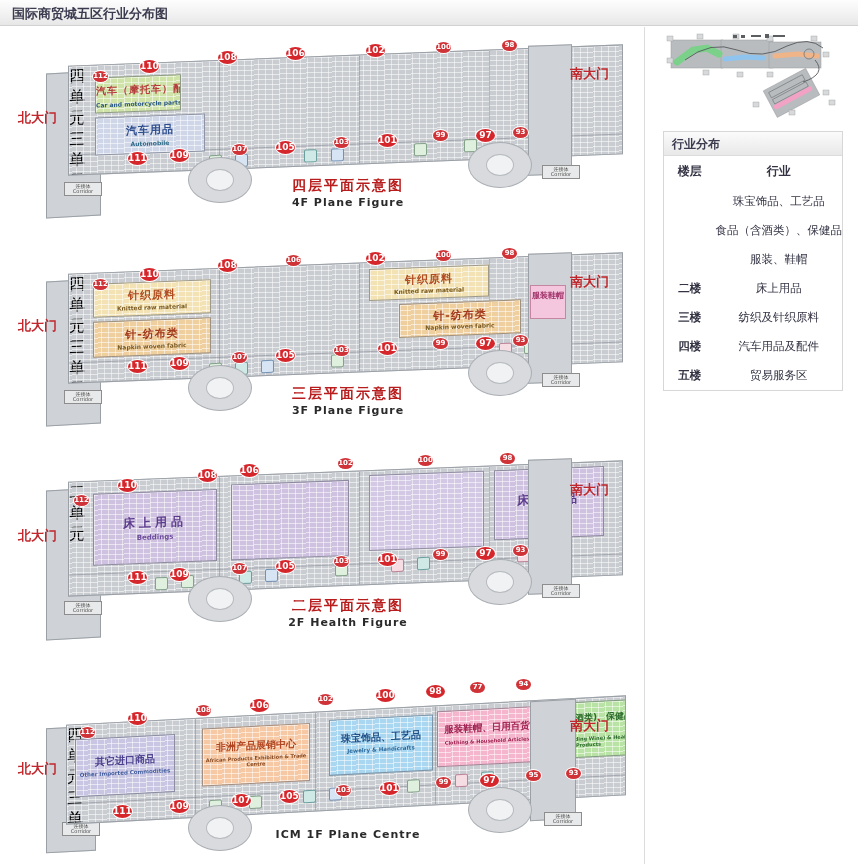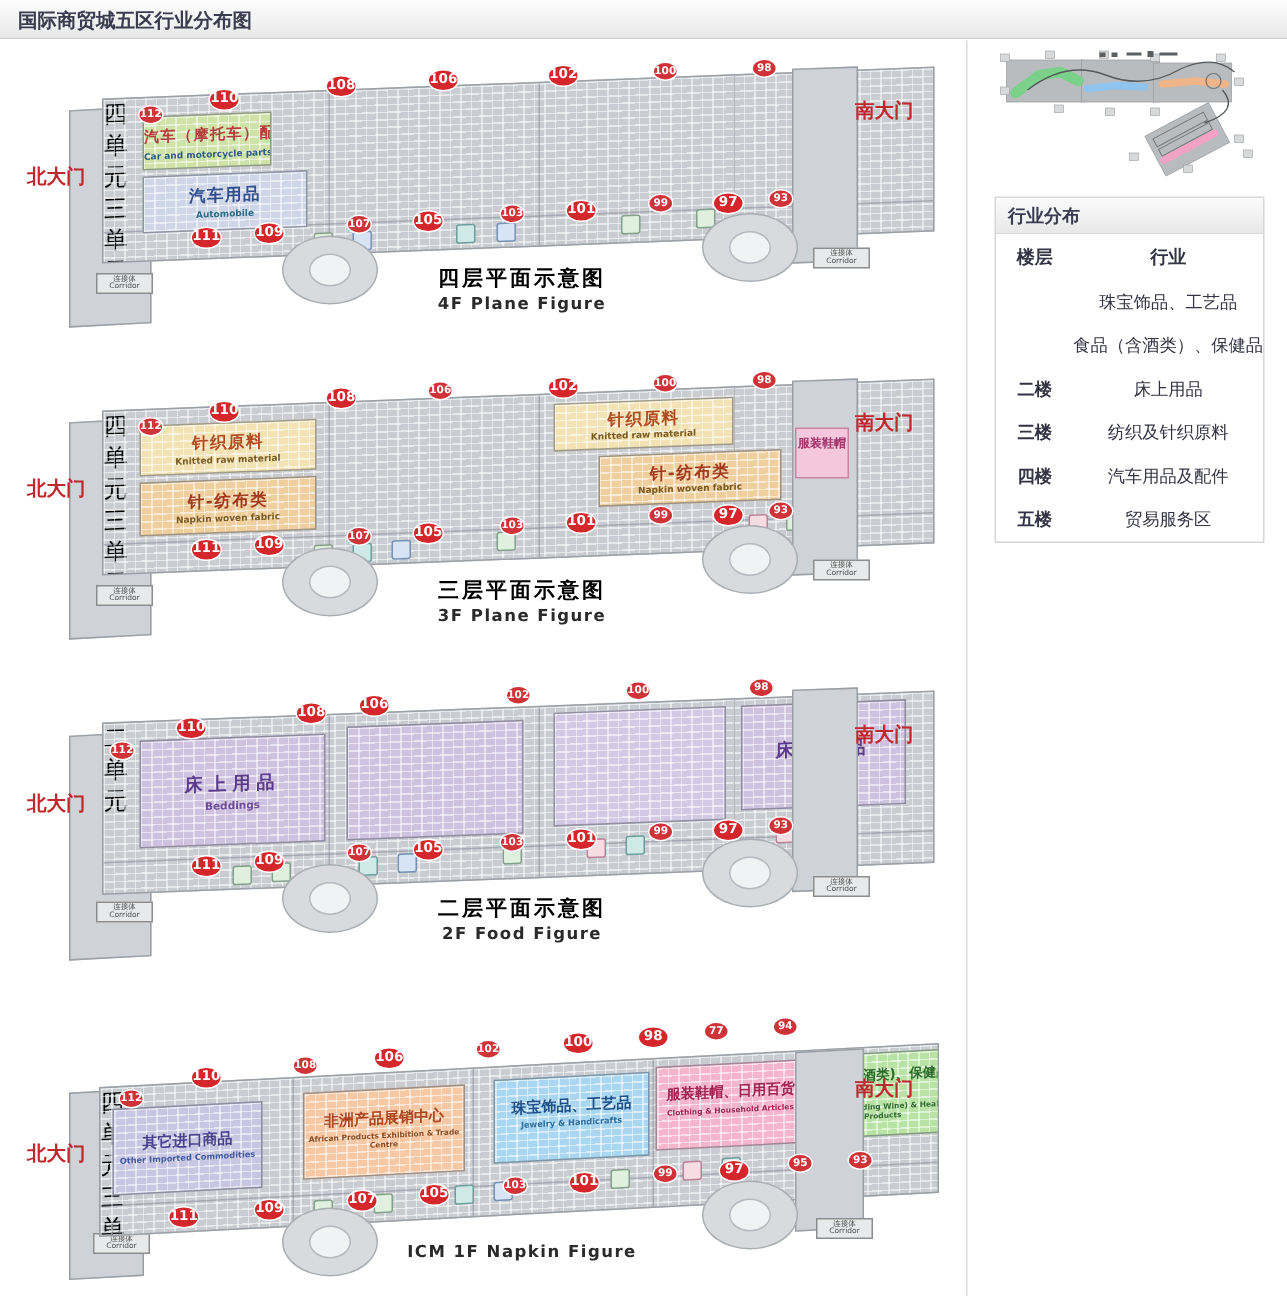--- a/index.html
+++ b/index.html
@@ -177,21 +177,21 @@
   }
 
   .caption {
     position: absolute;
     text-align: center;
     white-space: nowrap;
   }
   .caption .cap-cn {
     font-size: 14px;
     font-weight: bold;
-    color: #000000;
+    color: #b91c1c;
     letter-spacing: 2px;
   }
   .caption .cap-en {
     font-size: 11px;
     font-weight: bold;
     color: #2a2a2a;
     letter-spacing: 1px;
     margin-top: 1px;
   }
 
@@ -484,21 +484,21 @@
           <div class="gate sm" style="left:214px;top:114px">107</div>
           <div class="gate" style="left:258px;top:111px">105</div>
           <div class="gate sm" style="left:316px;top:107px">103</div>
           <div class="gate" style="left:360px;top:104px">101</div>
           <div class="gate sm" style="left:415px;top:100px">99</div>
           <div class="gate" style="left:458px;top:98px">97</div>
           <div class="gate sm" style="left:495px;top:96px">93</div>
 
           <div class="caption" style="left:230px;top:148px;width:200px">
             <div class="cap-cn">二层平面示意图</div>
-            <div class="cap-en">2F Food Figure</div>
+            <div class="cap-en">2F Health Figure</div>
           </div>
         </div>
       </div>
 
       <div class="plan" style="top:645px;height:195px">
         <div class="plan-stage" style="height:190px">
           <div class="wing" style="left:28px;top:55px;width:50px;height:125px;transform:skewY(-3deg)"></div>
           <div class="corridor-tag" style="left:44px;top:150px;width:32px">连接体<br>Corridor</div>
 
           <div class="band" style="left:48px;top:38px;width:560px;height:100px;transform:skewY(-3deg)">
@@ -572,21 +572,21 @@
           <div class="gate" style="left:214px;top:122px">107</div>
           <div class="gate" style="left:262px;top:118px">105</div>
           <div class="gate sm" style="left:318px;top:113px">103</div>
           <div class="gate" style="left:362px;top:110px">101</div>
           <div class="gate sm" style="left:418px;top:105px">99</div>
           <div class="gate" style="left:462px;top:102px">97</div>
           <div class="gate sm" style="left:508px;top:98px">95</div>
           <div class="gate sm" style="left:548px;top:96px">93</div>
 
           <div class="caption" style="left:210px;top:155px;width:240px">
-            <div class="cap-en">ICM  1F Napkin Figure</div>
+            <div class="cap-en">ICM  1F Plane Centre</div>
           </div>
         </div>
       </div>
 
     </div>
 
     <div class="right-col">
 
       <div class="thumb-wrap">
         <svg class="thumb-svg" width="180" height="90" viewBox="0 0 180 90">
@@ -646,20 +646,24 @@
           <tbody>
             <tr>
               <td class="c-floor"></td>
               <td class="c-ind">珠宝饰品、工艺品</td>
             </tr>
             <tr>
               <td class="c-floor"></td>
               <td class="c-ind">食品（含酒类）、保健品</td>
             </tr>
             <tr>
+              <td class="c-floor"></td>
+              <td class="c-ind">服装、鞋帽</td>
+            </tr>
+            <tr>
               <td class="c-floor">二楼</td>
               <td class="c-ind">床上用品</td>
             </tr>
             <tr>
               <td class="c-floor">三楼</td>
               <td class="c-ind">纺织及针织原料</td>
             </tr>
             <tr>
               <td class="c-floor">四楼</td>
               <td class="c-ind">汽车用品及配件</td>

